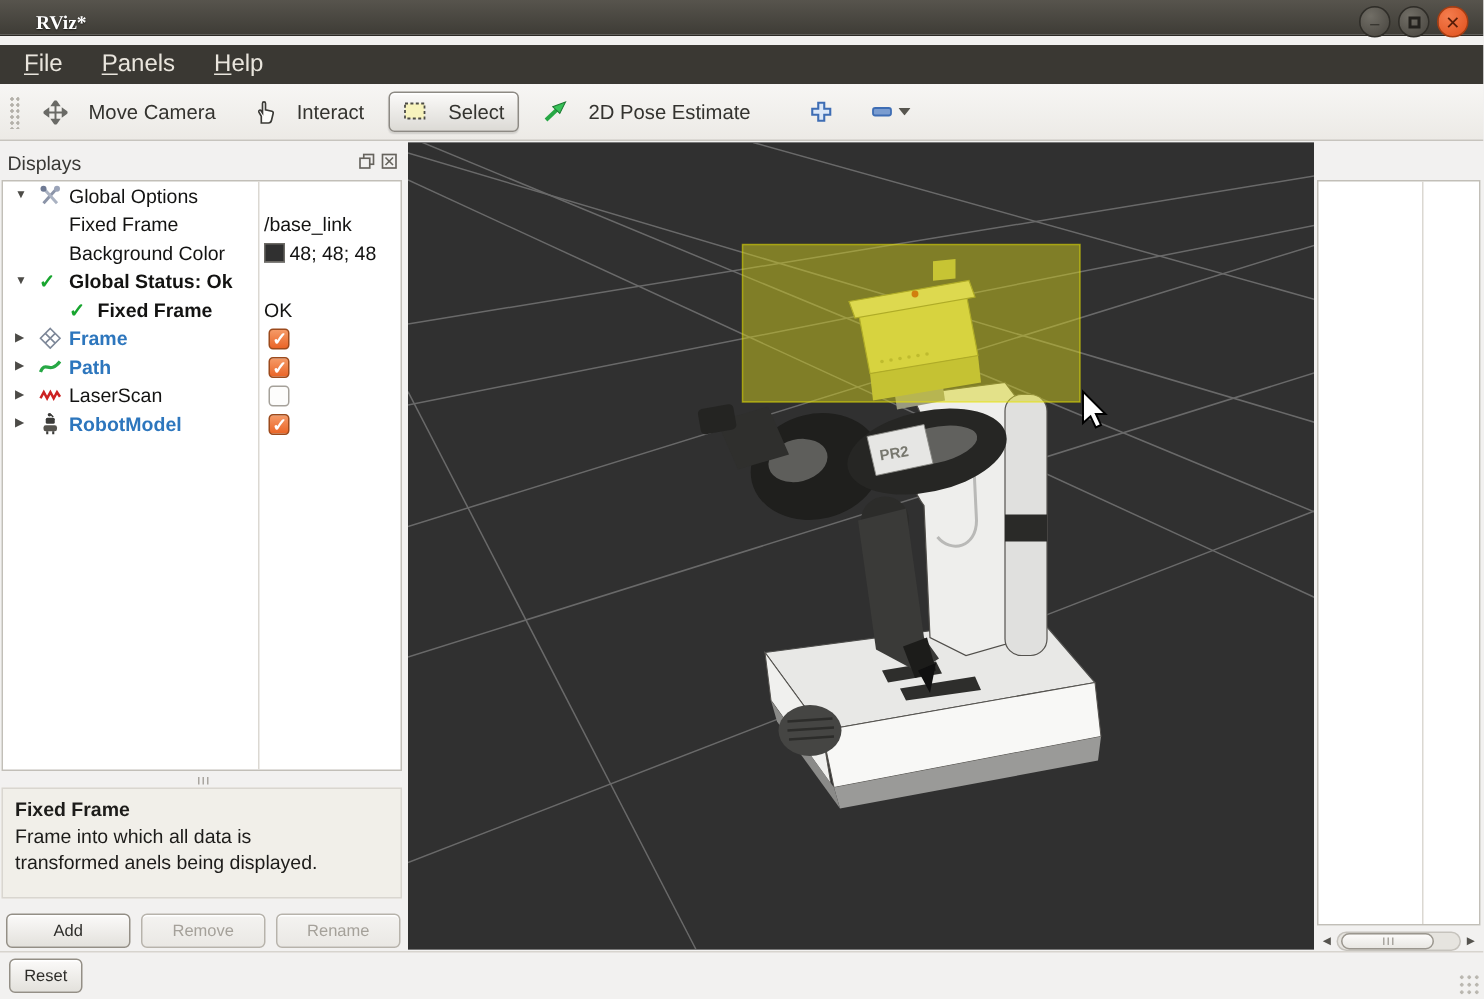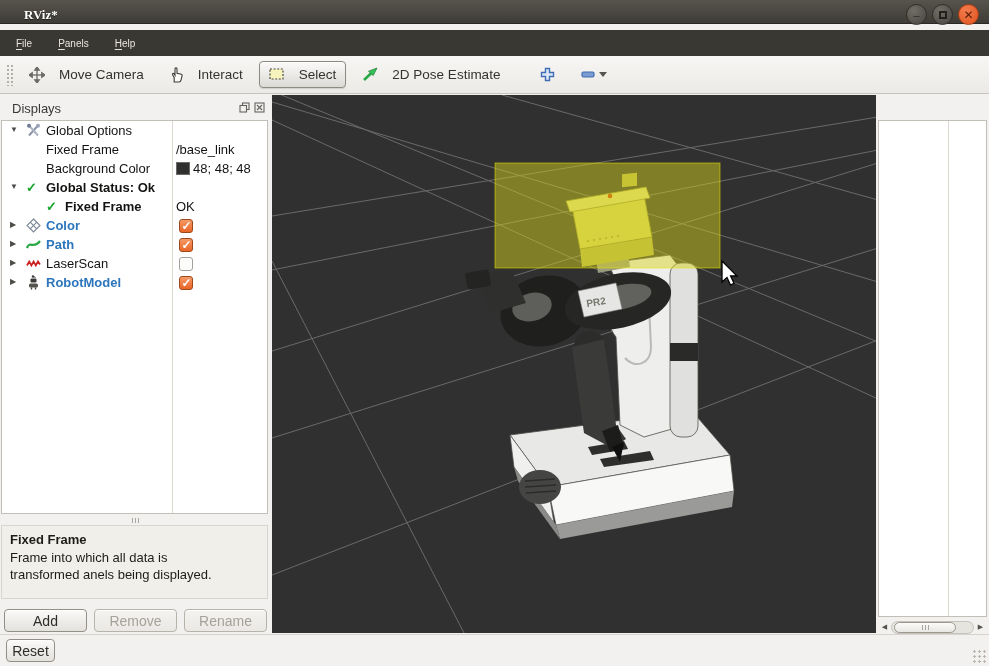--- a/index.html
+++ b/index.html
@@ -16,21 +16,21 @@
     background:radial-gradient(circle at 35% 30%, #716e66, #47443e);
     border:1px solid #2f2d28; color:#23211d; display:flex; align-items:center;
     justify-content:center; font-size:12px; line-height:1; cursor:default; }
   .win-btn.close { background:radial-gradient(circle at 35% 30%, #f47c4d, #e0511d);
     border-color:#a63d12; color:#571c08; }
   .max-glyph { width:8px; height:8px; border:2px solid #23211d; }
 
   
   .menubar { position:absolute; left:0; top:30px; width:989px; height:26px;
     background:#3a3833; display:flex; align-items:center; padding-left:16px; gap:26px; }
-  .menu-item { color:#e9e5dd; font-size:10px; }
+  .menu-item { color:#e9e5dd; font-size:16px; }
   .menu-item .mn { text-decoration:underline; text-underline-offset:2px; }
 
   
   .toolbar { position:absolute; left:0; top:56px; width:989px; height:38px;
     background:linear-gradient(#f7f6f4,#eceae6); border-bottom:1px solid #c7c4be;
     display:flex; align-items:center; padding-left:4px; }
   .toolbar-handle { width:7px; height:22px; margin:0 6px 0 2px;
     background-image:radial-gradient(circle, #b3b0a9 1px, transparent 1.3px);
     background-size:4px 4px; }
   .tool { display:flex; align-items:center; gap:14px; font-size:13.5px; color:#34332f;
@@ -40,21 +40,21 @@
   .tool svg, .tree-icon svg { display:block; }
   .tool-sep { width:14px; }
 
   
   .panel-header { height:24px; display:flex; align-items:center; padding:0 5px;
     color:#3a3936; font-size:13px; }
   .panel-header .spacer { flex:1; }
   .ph-icon { margin-left:4px; }
 
   
-  .displays-panel { position:absolute; left:0; top:96px; width:270px; height:540px;padding-left:7px; }
+  .displays-panel { position:absolute; left:0; top:96px; width:270px; height:540px; }
   .tree-box { position:absolute; left:1px; top:24px; width:267px; height:394px;
     background:#fff; border:1px solid #c2bfb8; }
   .tree-col-divider { position:absolute; left:170px; top:0; bottom:0; width:1px;
     background:#dbd8d2; }
   .tree-row { position:relative; height:19px; font-size:13px; color:#131312; }
   .tr-expander { position:absolute; left:8px; top:4px; font-size:8px; color:#4c4b47; }
   .tr-icon { position:absolute; left:24px; top:2px; width:15px; height:15px; }
   .tr-icon.indent2 { left:44px; }
   .tr-label { position:absolute; left:44px; top:2px; white-space:nowrap; }
   .tr-label.indent2 { left:63px; }
@@ -75,21 +75,21 @@
     display:flex; align-items:center; justify-content:center; gap:2px; }
   .splitter i { width:1px; height:5px; background:#a9a6a0; }
   .desc-box { position:absolute; left:1px; top:429px; width:267px; height:74px;
     background:#f1efe9; border:1px solid #d9d6d0; padding:5px 8px; font-size:13px;
     color:#1d1c1a; line-height:1.35; }
   .desc-box .desc-title { font-weight:bold; }
   .display-buttons { position:absolute; left:4px; top:513px; width:263px; height:24px;
     display:flex; gap:7px; }
   .btn { flex:1; height:23px; border:1px solid #948f86; border-radius:4px;
     background:linear-gradient(#fbfaf9,#e3e1dc); box-shadow:inset 0 1px 0 #fff;
-    font-size:14px; color:#2e2d2a; font-family:inherit; }
+    font-size:11px; color:#2e2d2a; font-family:inherit; }
   .btn:disabled { color:#a5a19a; border-color:#b7b3ab;
     background:linear-gradient(#f4f3f1,#eae8e4); }
 
   
   .viewport { position:absolute; left:272px; top:95px; width:604px; height:538px;
     background:#303030; }
 
   
   .selection-panel { position:absolute; left:877px; top:96px; width:112px; height:540px; }
   .sel-tree { position:absolute; left:1px; top:24px; width:109px; height:497px;
@@ -265,21 +265,21 @@
     </div>
 
     <div class="tree-row">
       <span class="tr-expander">▶</span>
       <span class="tr-icon">
         <svg width="15" height="15" viewBox="0 0 15 15" fill="none" stroke="#7d8798" stroke-width="1.1">
           <path d="M7.5,1 L14,7.5 L7.5,14 L1,7.5 Z"></path>
             <path d="M4.2,4.2 L10.8,10.8 M10.8,4.2 L4.2,10.8"></path>
         </svg>
       </span>
-      <span class="tr-label display-name">Color</span>
+      <span class="tr-label display-name">Frame</span>
       <span class="checkbox checked"></span>
     </div>
 
     <div class="tree-row">
       <span class="tr-expander">▶</span>
       <span class="tr-icon">
         <svg width="15" height="15" viewBox="0 0 15 15" fill="none">
           <path d="M1,11 C4,3 7,13 14,4" stroke="#27a845" stroke-width="2.2"></path>
         </svg>
       </span>

